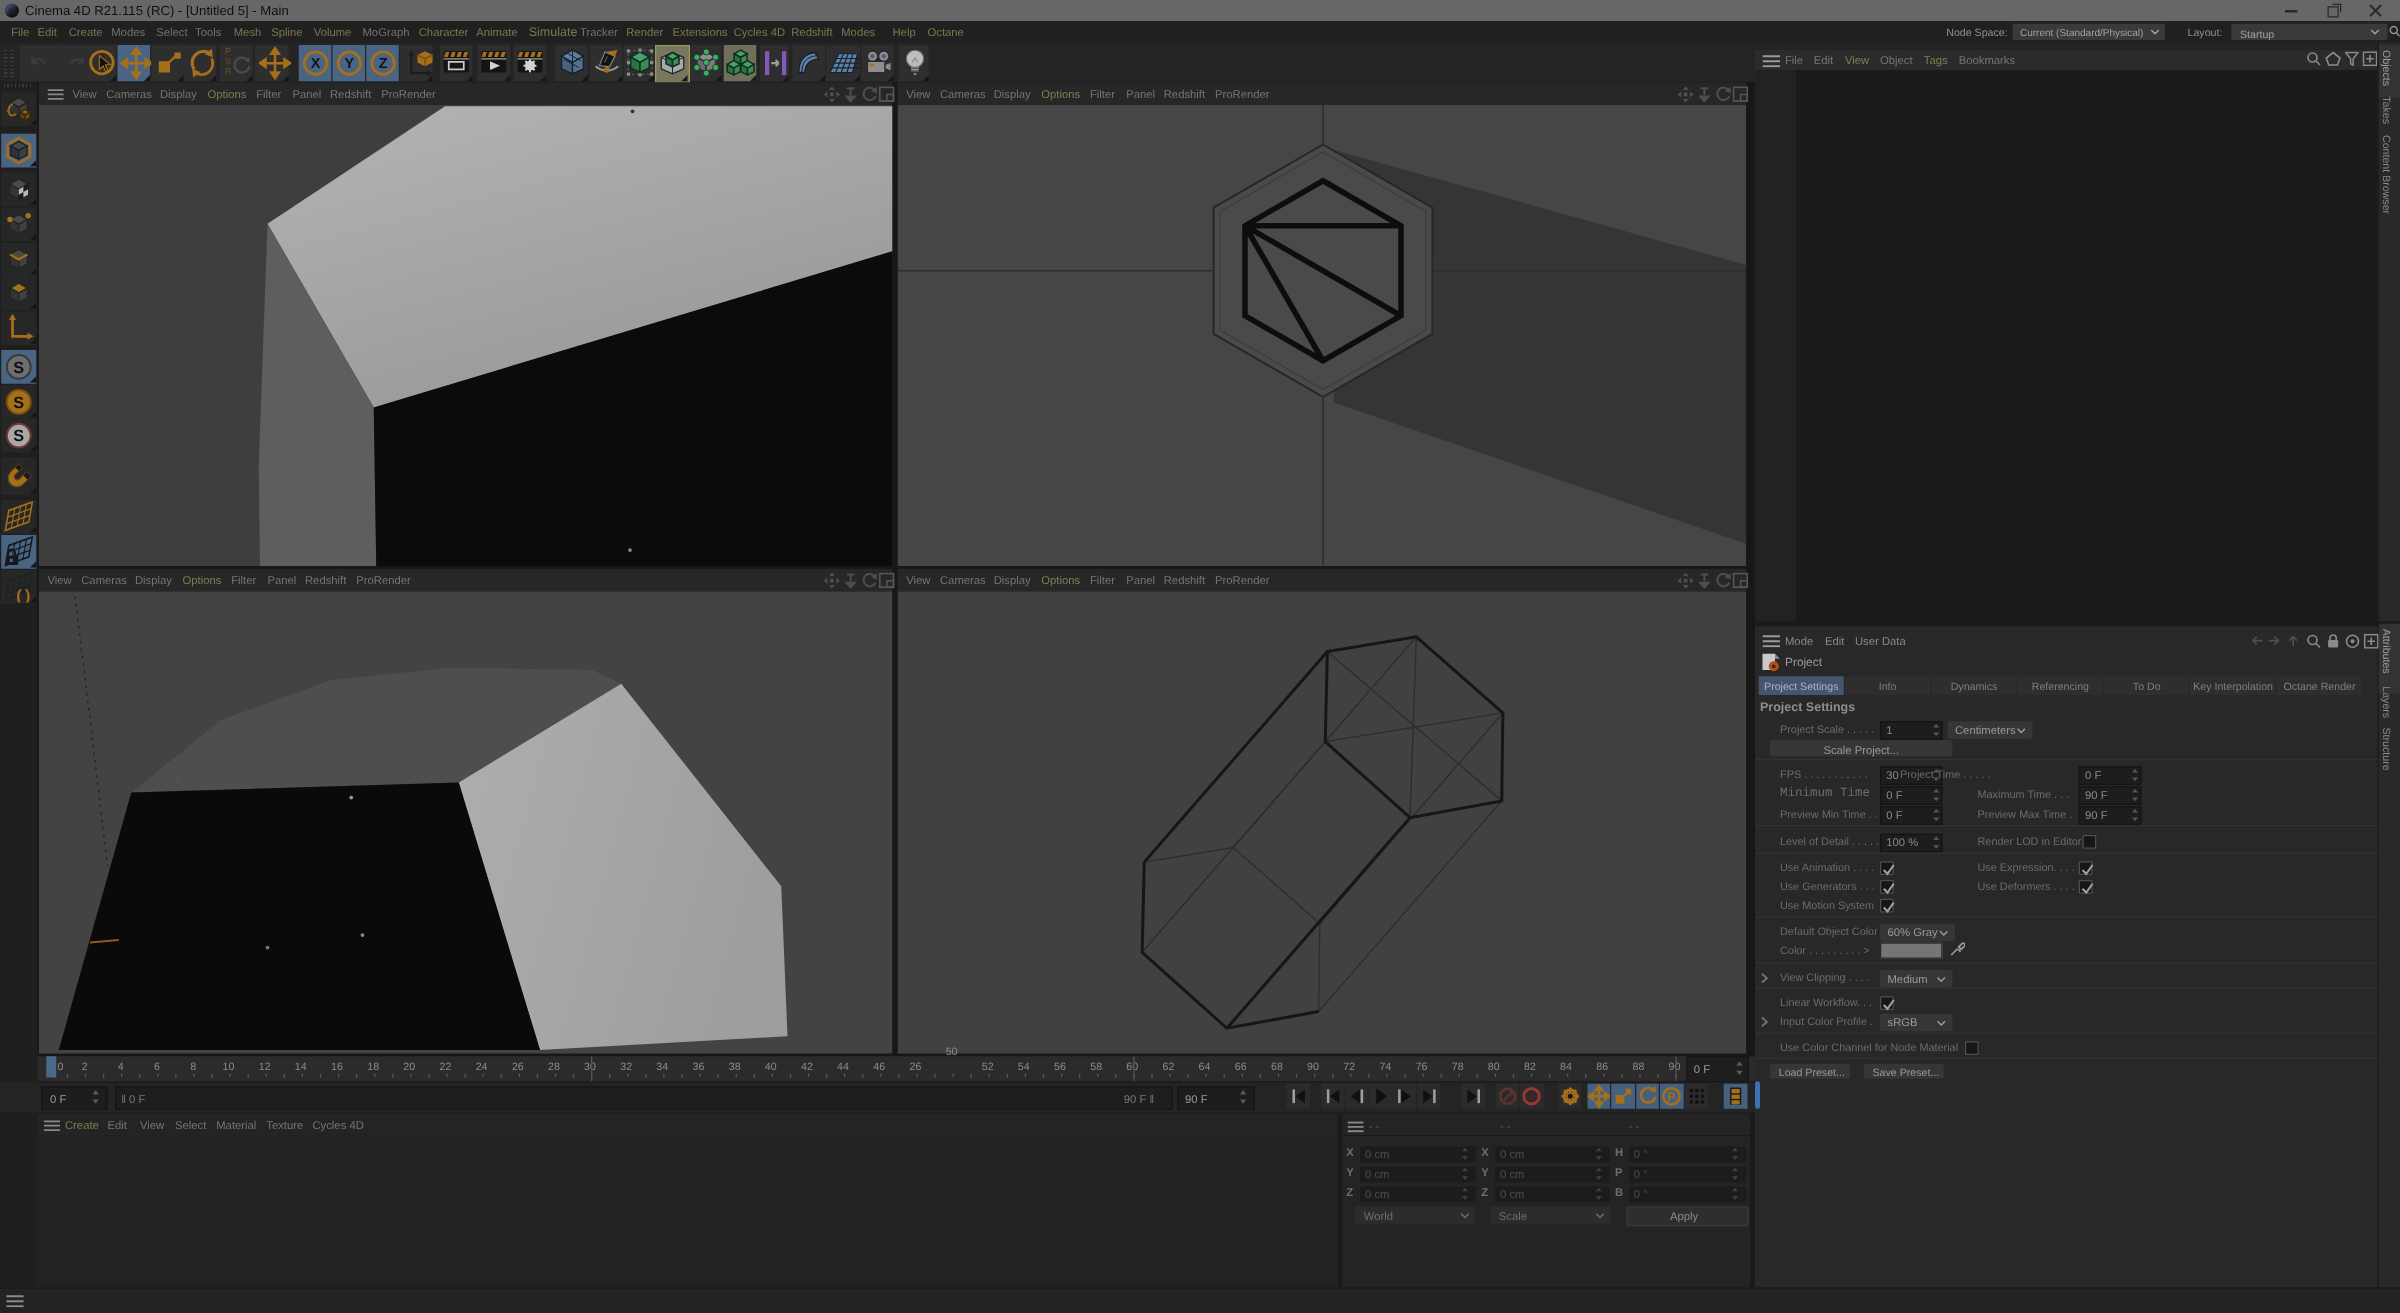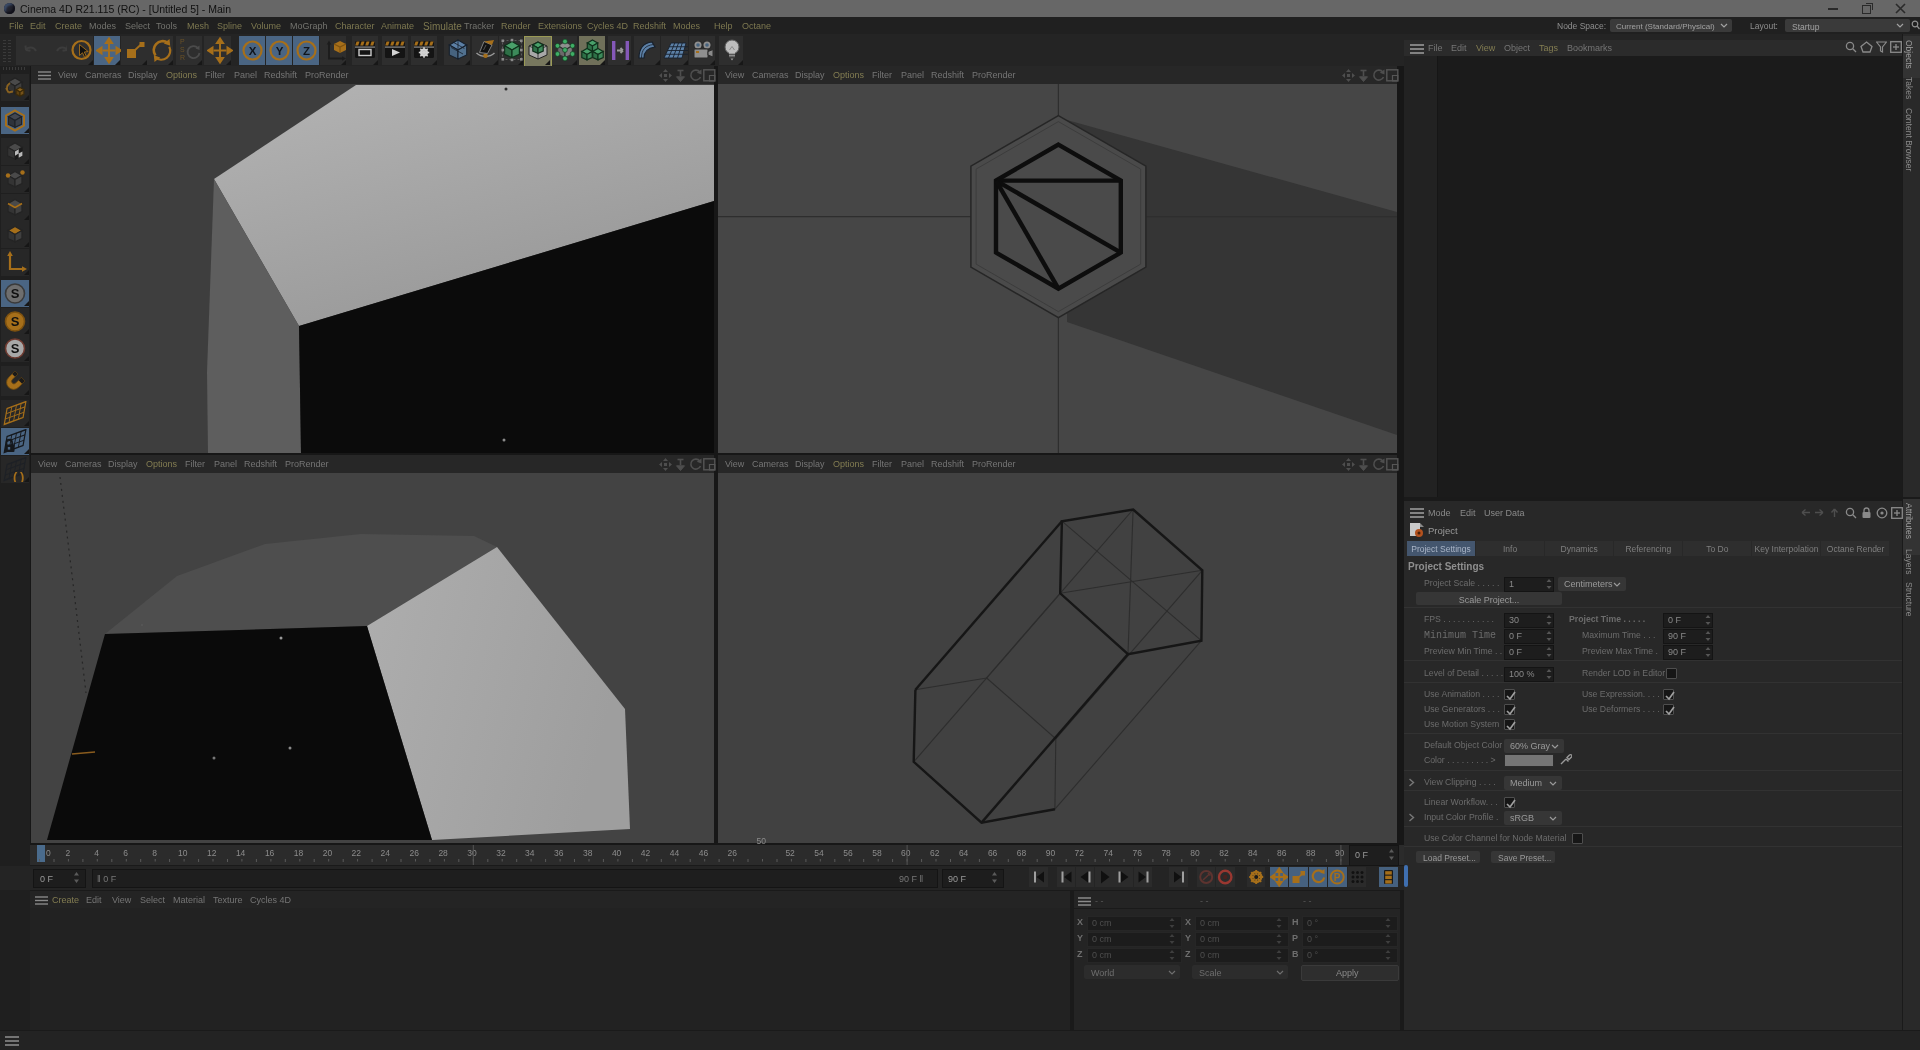--- a/index.html
+++ b/index.html
@@ -1121,21 +1121,21 @@
   </svg>
 <div class="a" style="left:1416px;top:592px;width:146px;height:13px;background:#363636;border-radius:2px;"></div>
 <div class="tx" style="left:1489px;top:594.5px;font-size:9px;color:#9a9a9a;transform:translateX(-50%);">Scale Project...</div>
 <div class="a" style="left:1404px;top:607px;width:498px;height:1px;background:#323232;"></div>
 <div class="tx" style="left:1424px;top:614px;font-size:8.7px;color:#6c6c6c;">FPS  . . . . . . . . . . .</div>
 <div class="a" style="left:1504px;top:613px;width:48px;height:13px;background:#1d1d1d;border:1px solid #141414;"></div>
 <div class="tx" style="left:1509px;top:615px;font-size:9px;color:#8a8a8a;">30</div>
 <svg style="left:1546px;top:615px" width="6" height="10">
     <path d="M3 0 L5.5 3 L0.5 3 Z M3 10 L0.5 7 L5.5 7 Z" fill="#555"></path>
   </svg>
-<div class="tx" style="left:1569px;top:614px;font-size:8.7px;color:#6c6c6c;font-weight:bold;">Project Time  . . . . .</div>
+<div class="tx" style="left:1520px;top:614px;font-size:8.7px;color:#6c6c6c;">Project Time  . . . . .</div>
 <div class="a" style="left:1663px;top:613px;width:48px;height:13px;background:#1d1d1d;border:1px solid #141414;"></div>
 <div class="tx" style="left:1668px;top:615px;font-size:9px;color:#8a8a8a;">0 F</div>
 <svg style="left:1705px;top:615px" width="6" height="10">
     <path d="M3 0 L5.5 3 L0.5 3 Z M3 10 L0.5 7 L5.5 7 Z" fill="#555"></path>
   </svg>
 <div class="tx" style="left:1424px;top:630px;font-size:10px;color:#6c6c6c;font-family:Liberation Mono, monospace;">Minimum Time  . . .</div>
 <div class="a" style="left:1504px;top:629px;width:48px;height:13px;background:#1d1d1d;border:1px solid #141414;"></div>
 <div class="tx" style="left:1509px;top:631px;font-size:9px;color:#8a8a8a;">0 F</div>
 <svg style="left:1546px;top:631px" width="6" height="10">
     <path d="M3 0 L5.5 3 L0.5 3 Z M3 10 L0.5 7 L5.5 7 Z" fill="#555"></path>

